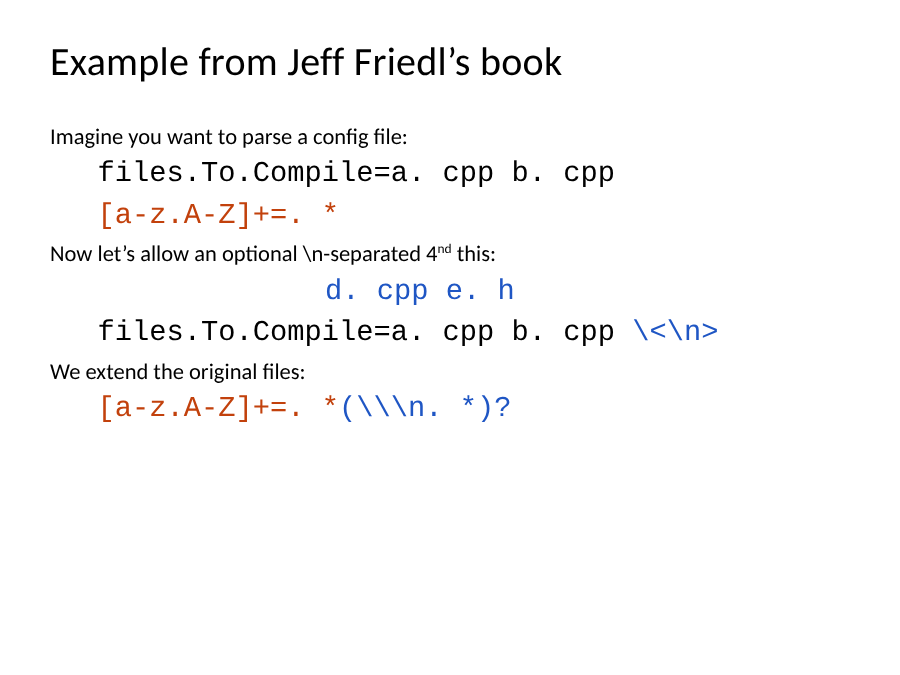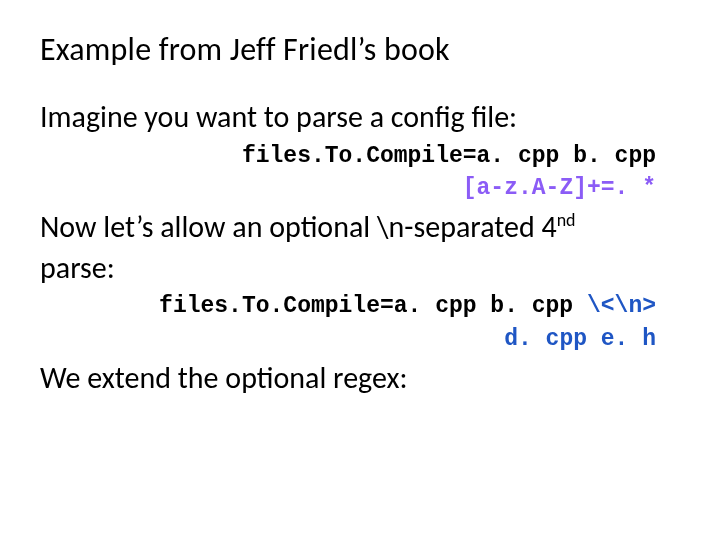--- a/index.html
+++ b/index.html
@@ -6,63 +6,65 @@
     margin: 0;
     padding: 0;
     width: 720px;
     height: 540px;
     font-family: Calibri, "Segoe UI", Arial, sans-serif;
     background: #fff;
     color: #000;
     overflow: hidden;
   }
   .slide {
-    padding: 30px 64px 20px 40px;
+    padding: 30px 32px 20px 40px;
   }
   .title {
     font-size: 32px;
     font-weight: 400;
     margin-bottom: 28px;
     letter-spacing: 0.2px;
   }
   .body-line {
-    font-size: 30px;
+    font-size: 18px;
     font-weight: 400;
     line-height: 1.35;
     margin: 2px 0;
   }
   .code-line {
     font-family: Consolas, "Courier New", monospace;
     font-size: 23px;
-    font-weight: 700;
+    font-weight: 400;
     margin: 4px 0 4px 38px;
     line-height: 1.25;
-    text-align: right;
   }
   .code-line.indent2 {
     margin-left: 220px;
   }
   .blue { color: #1f56c4; }
-  .teal { color: #8b5cf6; }
+  .teal { color: #c2410c; }
   sup { font-size: 0.6em; vertical-align: super; }
 </style>
 </head>
 <body>
 
 <div class="slide">
   <div class="title">Example from Jeff Friedl’s book</div>
 
   <div class="body-line">Imagine you want to parse a config file:</div>
   <div class="code-line">files.To.Compile=a. cpp b. cpp</div>
 
   <div class="code-line teal">[a-z.A-Z]+=. *</div>
 
   <div class="body-line">
-    <span>Now let’s allow an optional \n-separated 4</span><sup>nd</sup><span> parse:</span>
+    <span>Now let’s allow an optional \n-separated 4</span><sup>nd</sup><span> this:</span>
   </div>
+  <div class="code-line indent2 blue">d. cpp e. h</div>
   <div class="code-line">
     <span>files.To.Compile=a. cpp b. cpp </span><span class="blue">\&lt;\n&gt;</span>
   </div>
-  <div class="code-line indent2 blue">d. cpp e. h</div>
 
-  <div class="body-line">We extend the optional regex:</div>
+  <div class="body-line">We extend the original files:</div>
+  <div class="code-line">
+    <span class="teal">[a-z.A-Z]+=. *</span><span class="blue">(\\\n. *)?</span>
+  </div>
 
 </div>
 
 </body></html>

